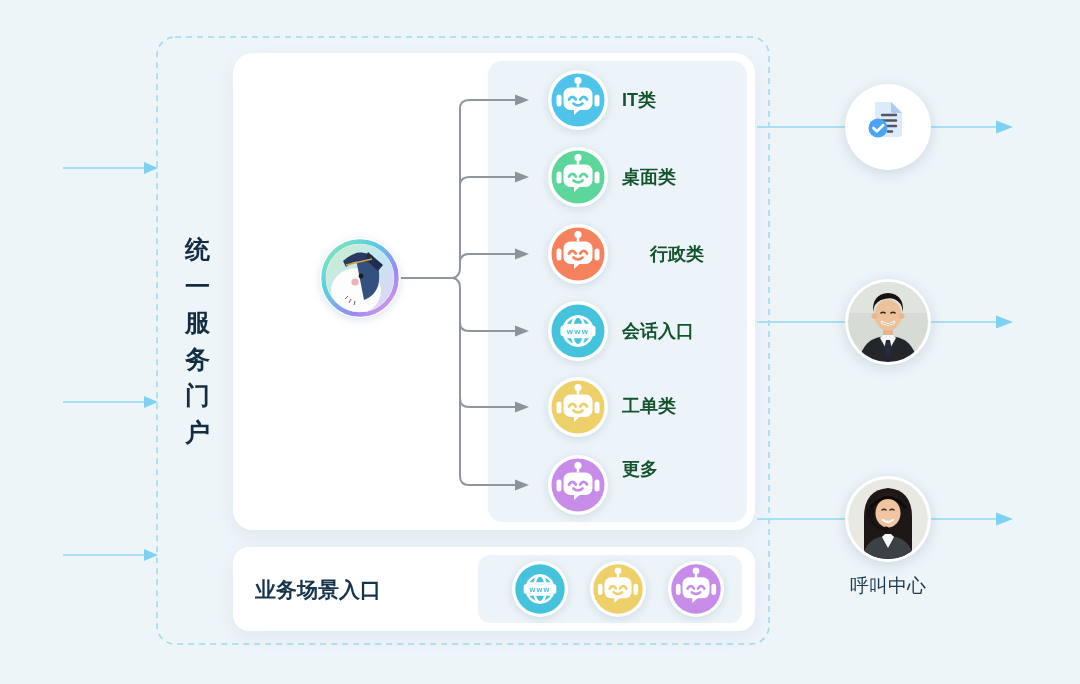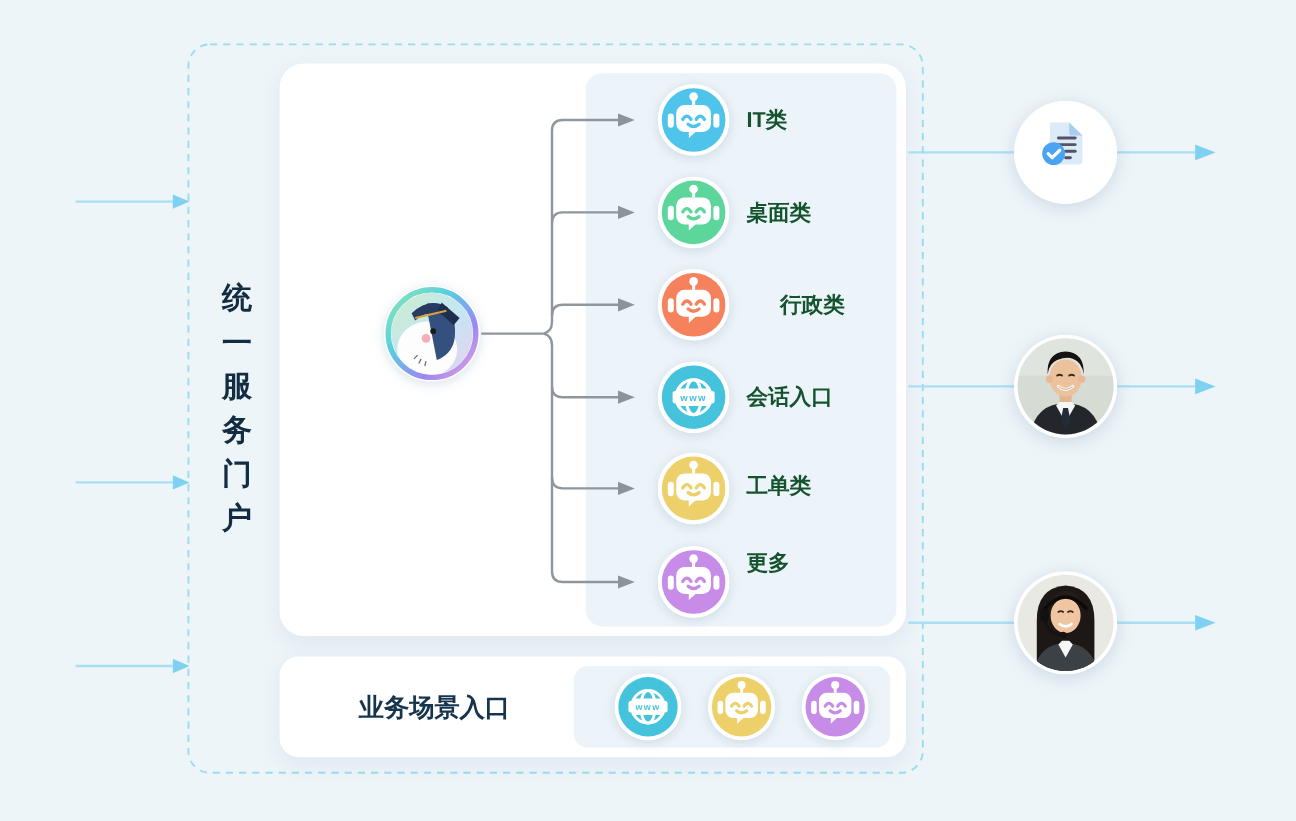--- a/index.html
+++ b/index.html
@@ -12,21 +12,21 @@
   .main-panel{left:488px;top:61px;width:259px;height:461px;}
   .bottom-card{left:233px;top:547px;width:522px;height:84px;border-radius:16px;}
   .bottom-panel{left:478px;top:555px;width:264px;height:68px;border-radius:12px;}
   .vtitle{position:absolute;left:185px;top:237px;display:flex;flex-direction:column;gap:11.5px;
           font-size:25px;font-weight:700;color:#122c42;line-height:1;}
   .node{position:absolute;}
   .icon-svg{display:block;filter:drop-shadow(0 2px 5px rgba(120,150,175,.28));}
   .row-label{position:absolute;left:622px;height:26px;line-height:26px;font-size:18px;
              font-weight:600;color:#14532d;white-space:nowrap;}
   .center-label{position:absolute;text-align:center;font-size:19px;font-weight:500;color:#1c3a51;white-space:nowrap;}
-  .biz-label{position:absolute;left:255px;top:576px;width:170px;text-align:right;
+  .biz-label{position:absolute;left:255px;top:576px;width:170px;text-align:left;
              font-size:21px;font-weight:600;color:#16354d;}
   .photo-circle{filter:drop-shadow(0 3px 7px rgba(120,150,175,.30));}
   .defs-hidden{position:absolute;width:0;height:0;overflow:hidden;}
 </style>
 </head>
 <body>
 
 <svg class="defs-hidden" xmlns="http://www.w3.org/2000/svg">
   <defs>
     <g id="g-robot">
@@ -288,14 +288,15 @@
         <path d="M30,34 Q29,17 43,16 Q57,17 56,34 Q53,22 43,22 Q33,22 30,34 Z" fill="#241c19"></path>
         <path d="M37,34 q2,-1.5 4,0 M45,34 q2,-1.5 4,0" stroke="#3a2a1e" stroke-width="1.5" fill="none" stroke-linecap="round"></path>
         <path d="M38,44 Q43,48 48,44" stroke="#fff" stroke-width="2.2" fill="none" stroke-linecap="round"></path>
         <path d="M26,31 Q43,12 60,31" stroke="#0d0a08" stroke-width="3" fill="none" stroke-linecap="round"></path>
         <rect x="22" y="31" width="7" height="11" rx="3.5" fill="#111"></rect>
         <path d="M26,42 Q29,53 40,53" stroke="#17120f" stroke-width="2.4" fill="none" stroke-linecap="round"></path>
         <circle cx="41" cy="53" r="2.6" fill="#17120f"></circle>
       </g>
     </svg>
   </div>
+  <div class="center-label" style="left:818px;top:573px;width:140px;">呼叫中心</div>
 
 </div>
 
 </body></html>

